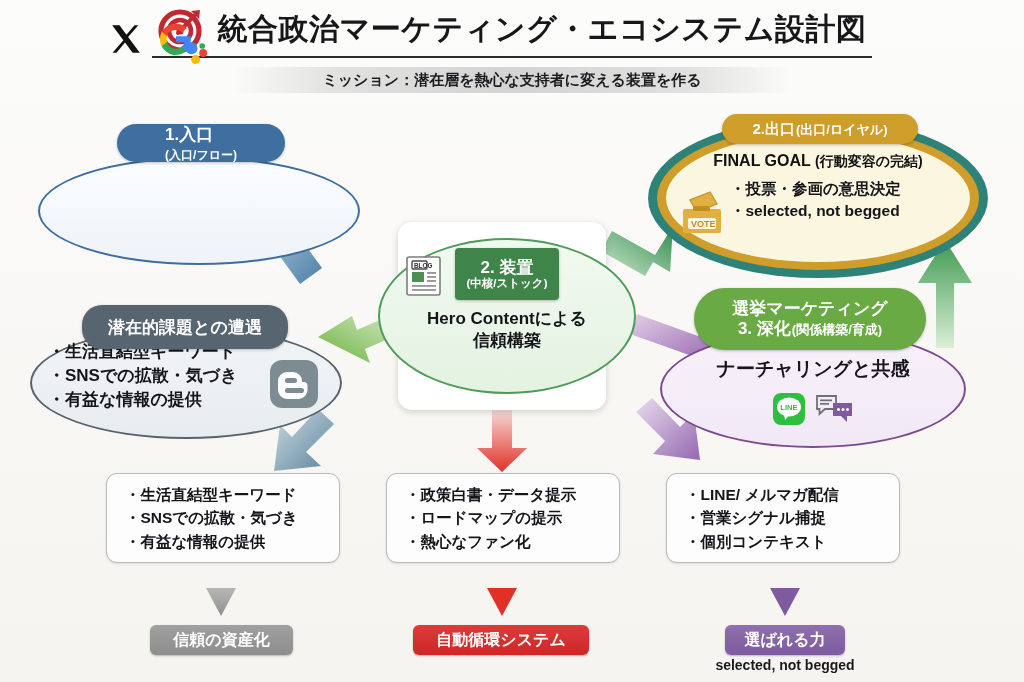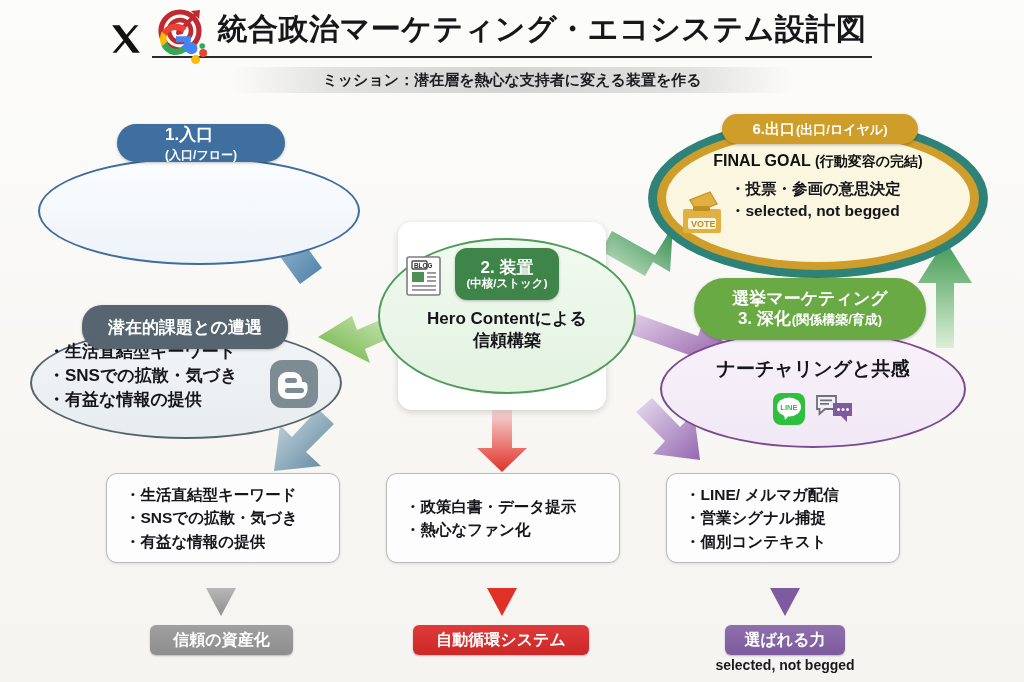--- a/index.html
+++ b/index.html
@@ -108,21 +108,21 @@
     box-shadow: 0 2px 7px rgba(0,0,0,.16);
     position: absolute;
   }
   #device-ellipse {
     left: 378px; top: 238px; width: 258px; height: 156px;
     background: linear-gradient(180deg,#f1faf0 0%,#e3f2e1 100%);
     border: 2px solid #4f9b58;
   }
   #device-pill {
     left: 455px; top: 248px; width: 104px; height: 52px;
-    background: #3f8549; border-radius: 12px;
+    background: #3f8549; border-radius: 4px;
     font-size: 17px; font-weight: bold; line-height: 1.12;
   }
   #device-pill .sub { font-size: 11.5px; }
   #device-text {
     position: absolute; left: 378px; top: 308px; width: 258px;
     text-align: center; font-size: 17px; font-weight: bold;
     color: #15151a; line-height: 1.3;
   }
   #blog-icon-wrap { position: absolute; left: 404px; top: 252px; }
 
@@ -155,21 +155,21 @@
   #goal-body li { font-size: 15.5px; font-weight: bold; color: #15151a; line-height: 1.45; }
   #vote-icon-wrap { position: absolute; left: 676px; top: 182px; }
 
   
   #nurture-ellipse {
     left: 660px; top: 330px; width: 306px; height: 118px;
     background: linear-gradient(180deg,#f8f2fa 0%,#f1e8f5 100%);
     border: 2px solid #7b4a90;
   }
   #nurture-pill {
-    left: 694px; top: 278px; width: 232px; height: 62px;
+    left: 694px; top: 288px; width: 232px; height: 62px;
     background: #6aaa44; border-radius: 34px;
     font-size: 17px; font-weight: bold; line-height: 1.2; text-align: right;
   }
   #nurture-pill .sub { font-size: 13px; }
   #nurture-text {
     position: absolute; left: 660px; top: 356px; width: 306px;
     text-align: center; font-size: 19px; font-weight: bold; color: #15151a;
   }
   #nurture-icons {
     position: absolute; left: 660px; top: 392px; width: 306px;
@@ -383,21 +383,21 @@
       <div>信頼構築</div>
     </div>
   </div>
 
   <div class="layer">
     <div class="ellipse" id="goal-outer"></div>
     <div class="ellipse" id="goal-mid"></div>
     <div class="ellipse" id="goal-inner"></div>
     <div class="pill" id="goal-pill">
       <span style="display:flex;align-items:baseline;gap:1px;">
-        <span>6.出口</span>
+        <span>2.出口</span>
           <span class="sub">(出口/ロイヤル)</span>
       </span>
     </div>
     <div id="goal-title">
       <span>FINAL GOAL</span>
       <span class="sub">(行動変容の完結)</span>
     </div>
     <div id="vote-icon-wrap">
       <svg width="52" height="58" viewBox="0 0 52 58">
         <polygon points="14,18 34,10 41,22 21,30" fill="#e2b040" stroke="#c9982f" stroke-width="1.4"></polygon>
@@ -445,20 +445,21 @@
   <div class="detail-box" id="detail-0">
     <ul class="bullets">
       <li>・生活直結型キーワード</li>
       <li>・SNSでの拡散・気づき</li>
       <li>・有益な情報の提供</li>
     </ul>
   </div>
   <div class="detail-box" id="detail-1">
     <ul class="bullets">
       <li>・政策白書・データ提示</li>
+      <li>・ロードマップの提示</li>
       <li>・熱心なファン化</li>
     </ul>
   </div>
   <div class="detail-box" id="detail-2">
     <ul class="bullets">
       <li>・LINE/ メルマガ配信</li>
       <li>・営業シグナル捕捉</li>
       <li>・個別コンテキスト</li>
     </ul>
   </div>

